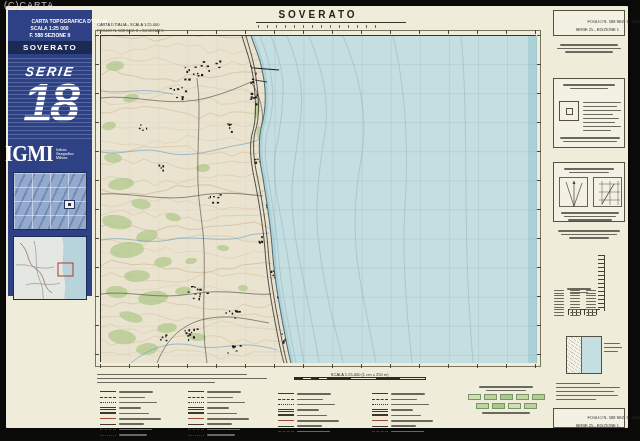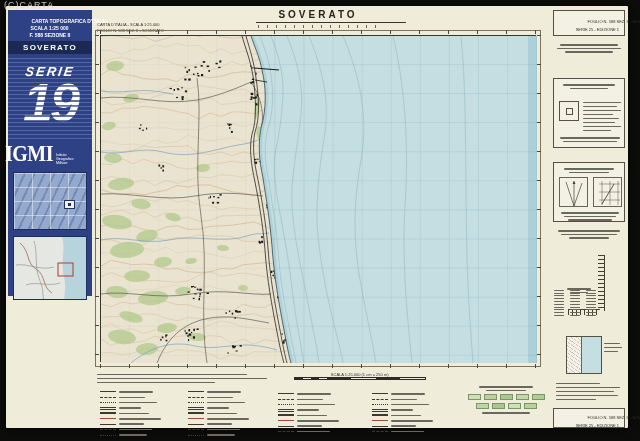--- a/index.html
+++ b/index.html
@@ -28,21 +28,21 @@
   #cov-stripes{position:absolute;left:0;top:48px;width:100%;height:82px;
     background:repeating-linear-gradient(180deg,rgba(185,198,232,.28) 0 1px,transparent 1px 4px)}
   #cov-serie{position:absolute;top:6px;width:100%;text-align:center;color:#fff;font-size:13px;
     font-weight:bold;font-style:italic;letter-spacing:2px;transform:skewX(-8deg)}
   #cov-25{position:absolute;top:14px;width:100%;text-align:center;font-size:54px;line-height:60px;
     font-weight:800;font-style:italic;letter-spacing:-3px;color:#fff}
   @supports (-webkit-background-clip:text){
     #cov-25{background:repeating-linear-gradient(180deg,#fff 0 3px,rgba(255,255,255,.25) 3px 5px);
       -webkit-background-clip:text;background-clip:text;color:transparent}
   }
-  #cov-igmi{position:absolute;left:0;top:132px;width:100%;display:flex;align-items:flex-end;justify-content:center;gap:3px}
+  #cov-igmi{position:absolute;left:0;top:132px;width:100%;display:flex;align-items:center;justify-content:center;gap:3px}
   #igmi-word{color:#fff;font-weight:800;font-size:20px;letter-spacing:-.5px;transform:scaleY(1.15);font-family:"Liberation Serif",serif}
   .igmi-sub{display:block;font-size:8px;color:#fff;transform:scale(.45);transform-origin:0 50%;height:4px;line-height:4px;white-space:nowrap}
   #covmap1{position:absolute;left:5px;top:162px;width:74px;height:58px;background:#93a9cd;
     background-image:
       repeating-linear-gradient(90deg,rgba(255,255,255,.45) 0 .7px,transparent .7px 18px),
       repeating-linear-gradient(180deg,rgba(255,255,255,.45) 0 .7px,transparent .7px 14px),
       repeating-linear-gradient(115deg,rgba(30,50,100,.25) 0 2px,transparent 2px 9px);
     border:1px solid #1d2c58}
   #covmap1-cell{position:absolute;left:50px;top:27px;width:11px;height:9px;background:#f2f2ea;border:.5px solid #24335f}
   #covmap1-dot{position:absolute;left:54px;top:30px;width:3px;height:3px;background:#24335f}
@@ -124,21 +124,21 @@
 
 <div class="abs" id="cover">
   <div id="cov-title">
     <span class="covline"><span class="cov-t">CARTA TOPOGRAFICA D'ITALIA</span></span>
     <span class="covline"><span class="cov-t">SCALA 1:25 000</span></span>
     <span class="covline"><span class="cov-t">F. 588 SEZIONE II</span></span>
   </div>
   <div id="cov-band">SOVERATO</div>
   <div id="cov-stripes">
     <div id="cov-serie">SERIE</div>
-    <div id="cov-25">19</div>
+    <div id="cov-25">18</div>
   </div>
   <div id="cov-igmi">
     <span id="igmi-word">IGMI</span>
     <span>
       <span class="igmi-sub">Istituto</span>
       <span class="igmi-sub">Geografico</span>
       <span class="igmi-sub">Militare</span>
     </span>
   </div>
   <div id="covmap1">

